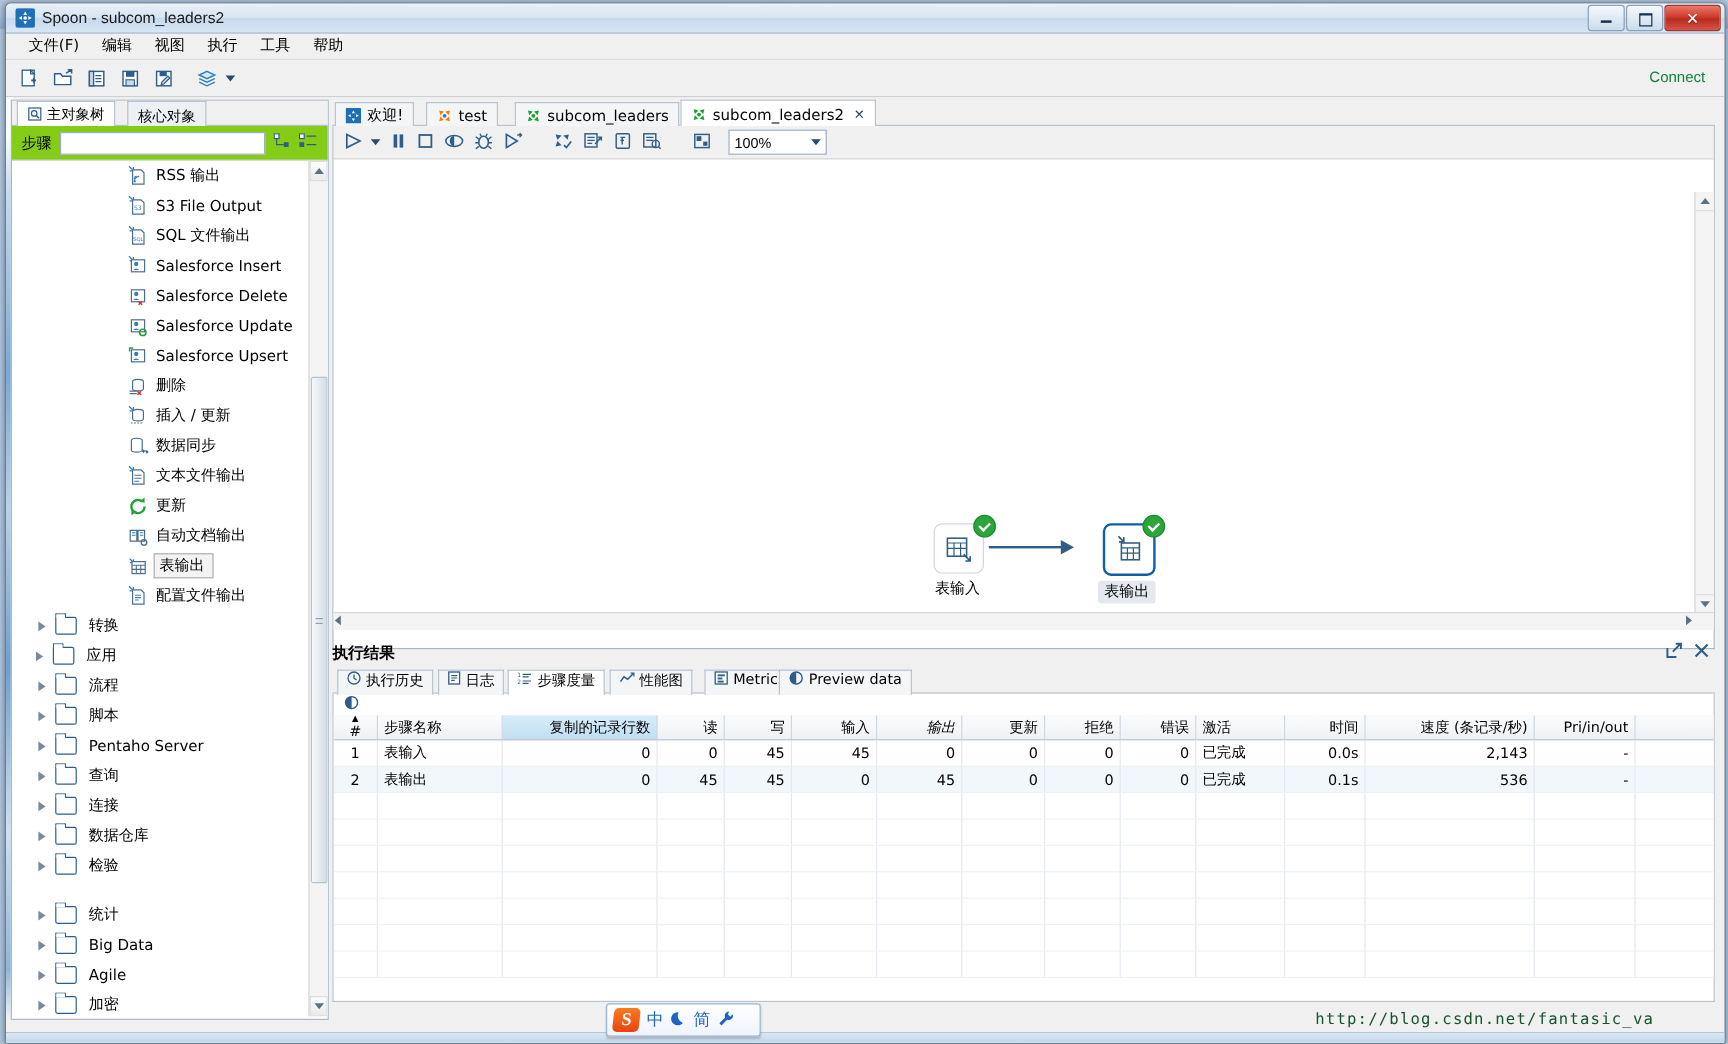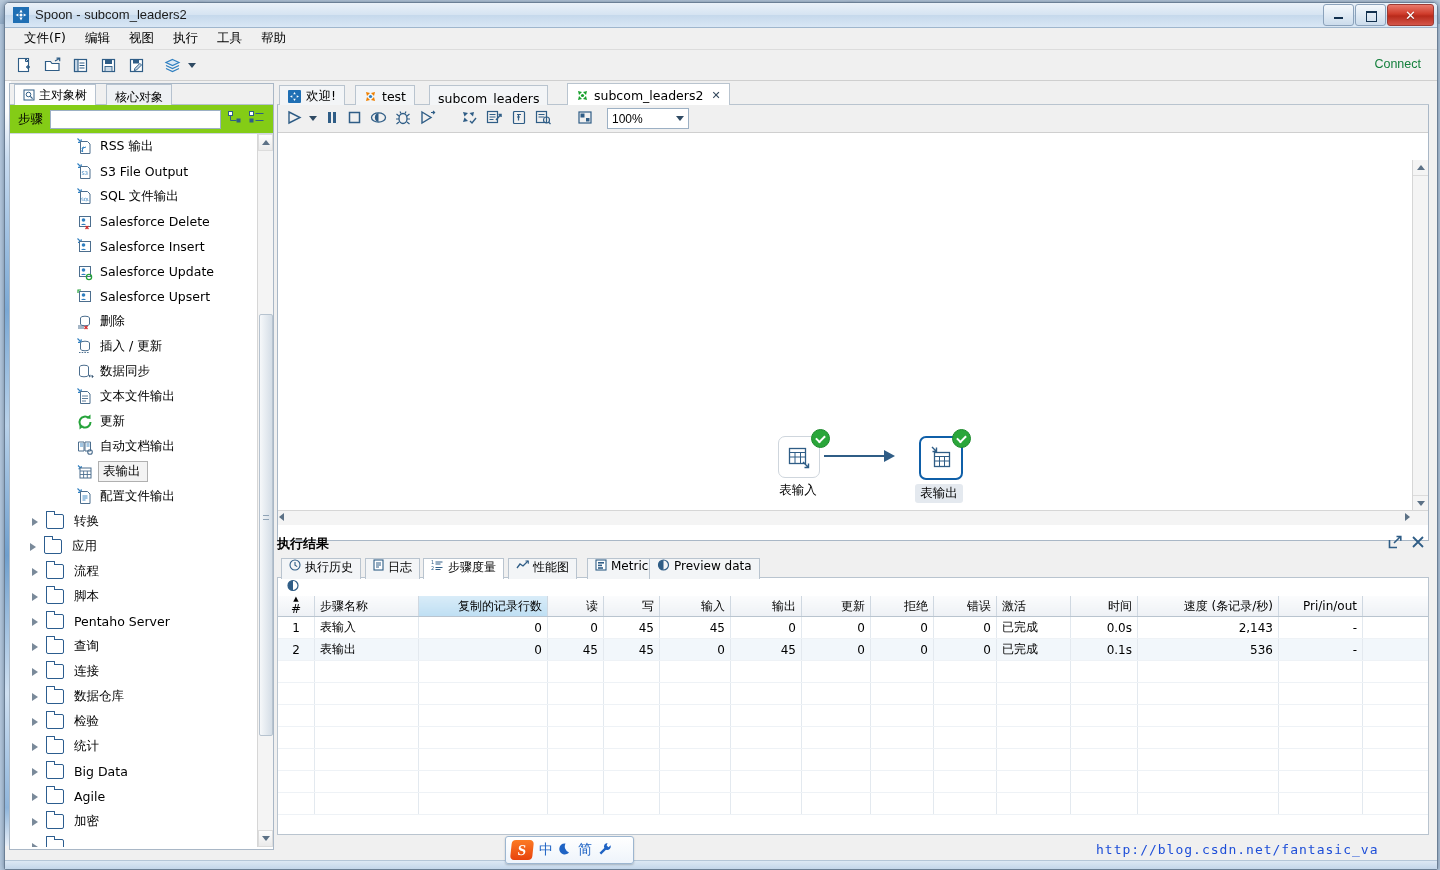--- a/index.html
+++ b/index.html
@@ -109,21 +109,21 @@
   .lsearch input{
     flex:1;height:17px;border:1px solid #9cb0c4;background:#fff;font-size:12px;
     padding:0 4px;outline:none;font-family:"Liberation Sans",sans-serif;
   }
   .ltreewrap{position:relative;height:713px;background:#fff;overflow:hidden;}
   .tree{position:absolute;left:0;top:0;width:247px;}
   .trow{
     height:25px;display:flex;align-items:center;gap:6px;padding-left:20px;font-size:12.5px;
     font-family:"DejaVu Sans","Liberation Sans",sans-serif;white-space:nowrap;
   }
-  .trow.leaf{padding-left:66px;}
+  .trow.leaf{padding-left:96px;}
   .trow.selected .lab{
     background:#f3f3f3;border:1px solid #b0b0b0;padding:1px 6px 1px 4px;margin-left:-2px;
   }
   .arrow{width:0;height:0;border-top:4px solid transparent;border-bottom:4px solid transparent;
     border-left:6px solid #7a8a9a;margin-right:2px;}
   .folder{
     width:16px;height:13px;border:1.4px solid #2c5d8f;border-radius:1px 2px 2px 2px;position:relative;
     background:#fff;
   }
   .folder:before{content:"";position:absolute;left:-1px;top:-4px;width:7px;height:3px;
@@ -251,21 +251,21 @@
     box-shadow:0 1px 2px rgba(0,0,0,.2);
   }
   .ime .slogo{
     width:22px;height:20px;background:linear-gradient(180deg,#fc7b24,#e8430d);
     border-radius:4px;color:#fff;font-weight:bold;font-size:15px;
     display:flex;align-items:center;justify-content:center;
     font-family:"Liberation Serif",serif;transform:skewX(-6deg);
   }
   .ime .z{color:#1f63c4;font-size:14px;font-family:"DejaVu Sans",sans-serif;}
   .watermark{
-    position:absolute;left:1096px;top:842px;font-size:13px;color:#1d4ed8;
+    position:absolute;left:1096px;top:842px;font-size:13px;color:#14532d;
     font-family:"DejaVu Sans Mono","Liberation Mono",monospace;letter-spacing:1px;white-space:nowrap;
   }
   .statusbar{
     position:absolute;left:0;bottom:0;width:1432px;height:8px;
     background:linear-gradient(180deg,#dce8f4,#c3d6ea);border-top:1px solid #b4c6d8;
   }
 </style>
 </head>
 <body>
 
@@ -456,38 +456,38 @@
               <div class="trow leaf">
                 <span class="ico"><svg width="18" height="18" viewBox="0 0 18 18">
                     <path d="M1.5 0.5 l3.5 3.5 M5.2 1.2 v3.2 h-3.2" fill="none" stroke="#2f7fc0" stroke-width="1.1"></path>
                     <path d="M4.5 3.5 h7 l2.5 2.5 v9.5 h-9.5 z" fill="#fff" stroke="#4c6e8e" stroke-width="1"></path>
                     <text x="5" y="12.5" font-size="4.3" fill="#2f7fc0" font-family="DejaVu Sans">SQL</text>
                   </svg></span>
                 <span class="lab">SQL 文件输出</span>
               </div>
               <div class="trow leaf">
                 <span class="ico"><svg width="18" height="18" viewBox="0 0 18 18">
+                    <path d="M1.5 0.5 l3.5 3.5 M5.2 1.2 v3.2 h-3.2" fill="none" stroke="#2f7fc0" stroke-width="1.1"></path>
+                    <rect x="3.5" y="3.5" width="11" height="10" fill="#fff" stroke="#4c6e8e"></rect>
+                    <circle cx="7.5" cy="7" r="1.8" fill="#2f7fc0"></circle>
+                    <path d="M5 12 a3 3 0 0 1 5 0" fill="#2f7fc0"></path>
+                  </svg></span>
+                <span class="lab">Salesforce Insert</span>
+              </div>
+              <div class="trow leaf">
+                <span class="ico"><svg width="18" height="18" viewBox="0 0 18 18">
                     <rect x="3.5" y="3.5" width="11" height="10" fill="#fff" stroke="#4c6e8e"></rect>
                     <circle cx="7.5" cy="7" r="1.8" fill="#2f7fc0"></circle>
                     <path d="M5 12 a3 3 0 0 1 5 0" fill="#2f7fc0"></path>
                     <path d="M9.5 13 l3 3 M12.5 13 l-3 3" stroke="#d32f2f" stroke-width="1.3"></path>
                   </svg></span>
                 <span class="lab">Salesforce Delete</span>
               </div>
               <div class="trow leaf">
                 <span class="ico"><svg width="18" height="18" viewBox="0 0 18 18">
-                    <path d="M1.5 0.5 l3.5 3.5 M5.2 1.2 v3.2 h-3.2" fill="none" stroke="#2f7fc0" stroke-width="1.1"></path>
-                    <rect x="3.5" y="3.5" width="11" height="10" fill="#fff" stroke="#4c6e8e"></rect>
-                    <circle cx="7.5" cy="7" r="1.8" fill="#2f7fc0"></circle>
-                    <path d="M5 12 a3 3 0 0 1 5 0" fill="#2f7fc0"></path>
-                  </svg></span>
-                <span class="lab">Salesforce Insert</span>
-              </div>
-              <div class="trow leaf">
-                <span class="ico"><svg width="18" height="18" viewBox="0 0 18 18">
                     <rect x="3.5" y="3.5" width="11" height="10" fill="#fff" stroke="#4c6e8e"></rect>
                     <circle cx="7.5" cy="7" r="1.8" fill="#2f7fc0"></circle>
                     <path d="M5 12 a3 3 0 0 1 5 0" fill="#2f7fc0"></path>
                     <circle cx="13" cy="14" r="2.6" fill="none" stroke="#25a33a" stroke-width="1.3"></circle>
                   </svg></span>
                 <span class="lab">Salesforce Update</span>
               </div>
               <div class="trow leaf">
                 <span class="ico"><svg width="18" height="18" viewBox="0 0 18 18">
                     <path d="M2 5 v-3 h3" fill="none" stroke="#25a33a" stroke-width="1.2"></path>
@@ -601,21 +601,21 @@
               <div class="trow" style="padding-left:22px;">
                 <span class="arrow"></span>
                 <span class="folder"></span>
                 <span class="lab" style="margin-left:4px;">数据仓库</span>
               </div>
               <div class="trow" style="padding-left:22px;">
                 <span class="arrow"></span>
                 <span class="folder"></span>
                 <span class="lab" style="margin-left:4px;">检验</span>
               </div>
-              <div class="trow" style="padding-left:22px;">
+              <div class="trow" style="padding-left:22px;margin-top:16px;">
                 <span class="arrow"></span>
                 <span class="folder"></span>
                 <span class="lab" style="margin-left:4px;">统计</span>
               </div>
               <div class="trow" style="padding-left:22px;">
                 <span class="arrow"></span>
                 <span class="folder"></span>
                 <span class="lab" style="margin-left:4px;">Big Data</span>
               </div>
               <div class="trow" style="padding-left:22px;">
@@ -668,21 +668,21 @@
                 <g fill="#f08000">
                   <polygon points="2,2 6,3 3,6"></polygon>
                   <polygon points="11,11 7,10 10,7"></polygon>
                   <polygon points="11,2 10,6 7,3"></polygon>
                   <polygon points="2,11 3,7 6,10"></polygon>
                 </g>
                 <circle cx="6.5" cy="6.5" r="1.6" fill="#2f7fc0"></circle>
               </svg>
             <span>test</span>
           </div>
-          <div class="etab" style="left:152px;flex-direction:column;">
+          <div class="etab" style="left:152px;">
             <svg width="13" height="13" viewBox="0 0 13 13">
                 <g fill="#17a02c">
                   <polygon points="2,2 6,3 3,6"></polygon>
                   <polygon points="11,11 7,10 10,7"></polygon>
                   <polygon points="11,2 10,6 7,3"></polygon>
                   <polygon points="2,11 3,7 6,10"></polygon>
                 </g>
                 <circle cx="6.5" cy="6.5" r="1.6" fill="#17a02c"></circle>
               </svg>
             <span>subcom_leaders</span>
@@ -886,21 +886,21 @@
           <div class="gridwrap">
             <table class="grid">
               <thead>
                   <tr id="grid-head">
                     <th class="" style="width:26px;text-align:center;"><span style="display:block;font-size:7px;line-height:5px;">▲</span><span>#</span></th>
                     <th class="" style="width:93px;text-align:left;"><span>步骤名称</span></th>
                     <th class="hl" style="width:118px;text-align:right;"><span>复制的记录行数</span></th>
                     <th class="" style="width:45px;text-align:right;"><span>读</span></th>
                     <th class="" style="width:45px;text-align:right;"><span>写</span></th>
                     <th class="" style="width:60px;text-align:right;"><span>输入</span></th>
-                    <th class="" style="width:60px;text-align:right;"><span>输出</span></th>
+                    <th class="" style="width:60px;text-align:right;font-style:italic;"><span>输出</span></th>
                     <th class="" style="width:58px;text-align:right;"><span>更新</span></th>
                     <th class="" style="width:52px;text-align:right;"><span>拒绝</span></th>
                     <th class="" style="width:52px;text-align:right;"><span>错误</span></th>
                     <th class="" style="width:63px;text-align:left;"><span>激活</span></th>
                     <th class="" style="width:56px;text-align:right;"><span>时间</span></th>
                     <th class="" style="width:130px;text-align:right;"><span>速度 (条记录/秒)</span></th>
                     <th class="" style="width:73px;text-align:right;"><span>Pri/in/out</span></th>
                     <th class="" style="width:249px;text-align:left;"><span></span></th>
                   </tr>
                 </thead>

